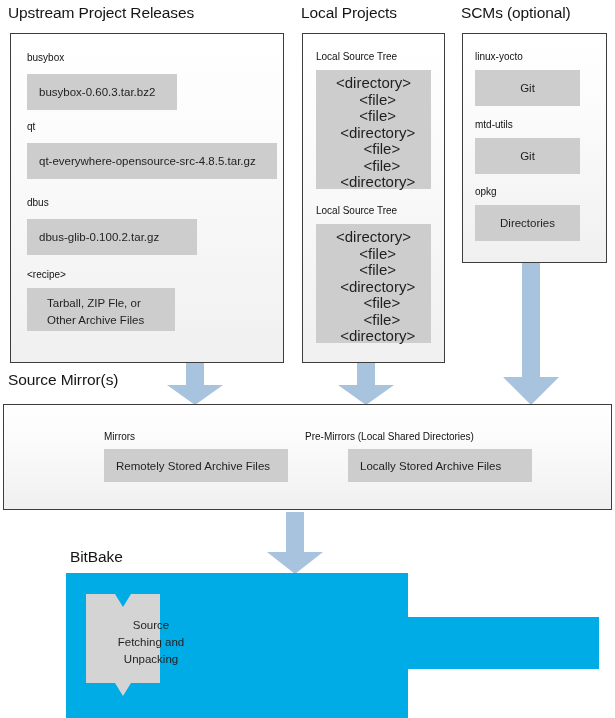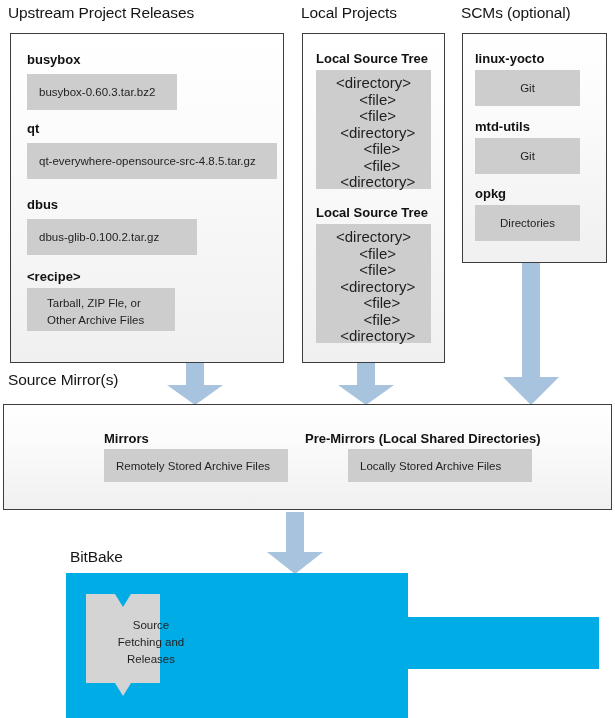--- a/index.html
+++ b/index.html
@@ -6,21 +6,21 @@
   body{width:615px;height:718px;position:relative;overflow:hidden;
        font-family:"Liberation Sans","DejaVu Sans",sans-serif;color:#1a1a1a;}
 
   .sec-title{position:absolute;font-weight:normal;font-size:15.5px;color:#151515;
              letter-spacing:-0.1px;white-space:nowrap;}
 
   .panel{position:absolute;border:1.5px solid #3d3d3d;
          background:linear-gradient(to bottom,#ffffff 0%,#fbfbfb 35%,#f0f0f0 100%);
          box-sizing:border-box;}
 
-  .grp-label{position:absolute;font-weight:bold;font-size:13px;color:#111;white-space:nowrap;}
+  .grp-label{position:absolute;font-weight:normal;font-size:10px;color:#111;white-space:nowrap;}
 
   .chip{position:absolute;background:#cdcdcd;box-sizing:border-box;
         font-size:11.5px;color:#1f1f1f;display:flex;align-items:center;}
   .chip.pad{padding-left:12px;}
   .chip.ctr{justify-content:center;}
   .chip.multi{display:block;padding:7px 0 0 20px;line-height:17px;}
 
   .treebox{position:absolute;background:#cdcdcd;box-sizing:border-box;
            font-size:15px;color:#1f1f1f;text-align:center;padding-top:5px;line-height:16.5px;}
   .treebox div{white-space:pre;}
@@ -141,14 +141,14 @@
 </div>
 
 <div class="chev" style="left:86px;top:594px;">
   <svg width="74" height="102" viewBox="0 0 74 102">
     <polygon points="0,0 29,0 37,13 45,0 74,0 74,89 45,89 37,102 29,89 0,89" fill="#d4d4d4"></polygon>
   </svg>
 </div>
 <div class="chev-text" style="left:86px;top:617px;width:74px;padding-left:28px;">
   <span>Source</span><br>
   <span>Fetching and</span><br>
-  <span>Releases</span>
+  <span>Unpacking</span>
 </div>
 
 </body></html>

